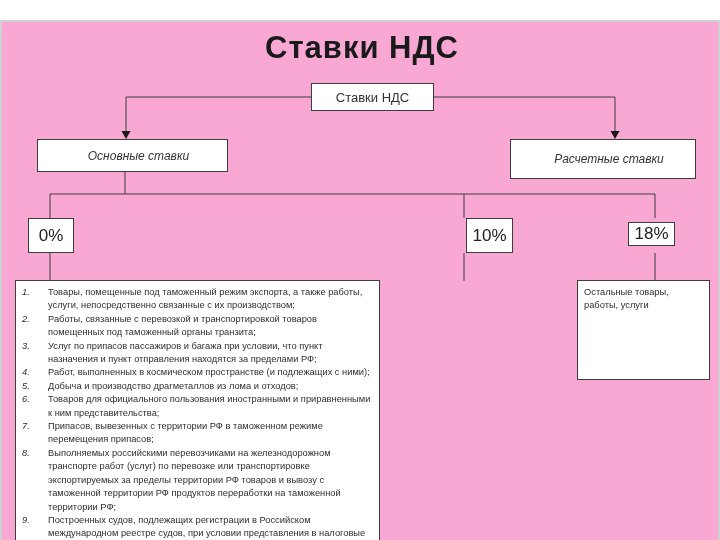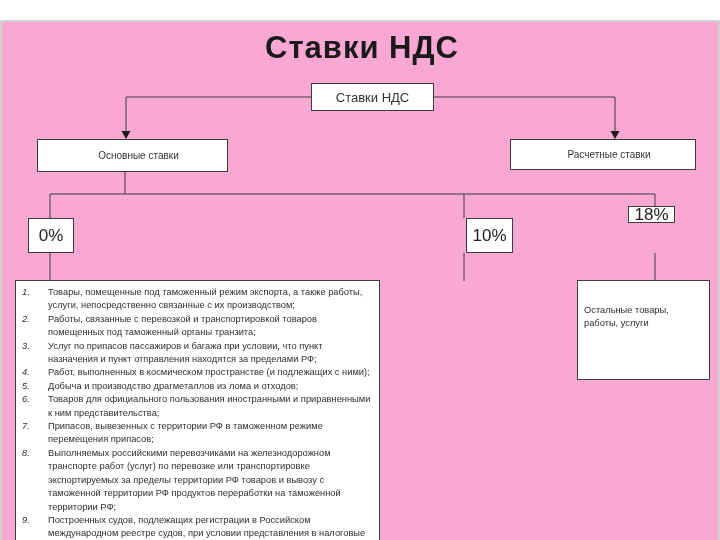--- a/index.html
+++ b/index.html
@@ -11,34 +11,34 @@
   .abs{position:absolute;box-sizing:border-box;}
   #title{
     left:0;top:8px;width:720px;text-align:center;
     font-size:31px;font-weight:bold;color:#1a1a1a;letter-spacing:1px;
   }
   .node{
     border:1px solid #3c3c3c;background:#ffffff;
     display:flex;align-items:center;justify-content:center;text-align:center;
   }
   #root-box{left:309px;top:61px;width:123px;height:28px;font-size:13px;color:#333;}
-  .branch{font-size:10px;color:#333;padding-left:12px;}
+  .branch{font-size:12px;font-style:italic;color:#333;padding-left:12px;}
   #left-branch{left:35px;top:117px;width:191px;height:33px;}
-  #right-branch{left:508px;top:117px;width:186px;height:31px;align-items:center;}
+  #right-branch{left:508px;top:117px;width:186px;height:40px;align-items:center;}
   .rate{font-size:17px;color:#222;}
   #rate0-box{left:26px;top:196px;width:46px;height:35px;}
   #rate10-box{left:464px;top:196px;width:47px;height:35px;}
-  #rate18-box{left:626px;top:184px;width:47px;height:17px;text-align:center;}
+  #rate18-box{left:626px;top:200px;width:47px;height:24px;text-align:center;}
   .detail{
     border:1px solid #3c3c3c;background:#fff;font-size:9.3px;line-height:13.4px;
     color:#2e2e2e;text-align:left;
   }
   #rate0-list{left:13px;top:258px;width:365px;height:269px;padding:5px 4px 4px 6px;}
   #rate10-detail{left:400px;top:259px;width:130px;height:104px;padding:5px 4px 4px 6px;}
-  #rate18-detail{left:575px;top:258px;width:133px;height:100px;padding:23px 4px 4px 6px;}
+  #rate18-detail{left:575px;top:258px;width:133px;height:100px;padding:5px 4px 4px 6px;}
   .li{display:flex;}
   .li .num{flex:0 0 26px;font-style:italic;}
   .li .txt{flex:1 1 auto;padding-right:2px;}
   #connectors{left:0;top:0;width:720px;height:540px;pointer-events:none;}
 </style>
 </head>
 <body>
 
 <div id="page">
 

